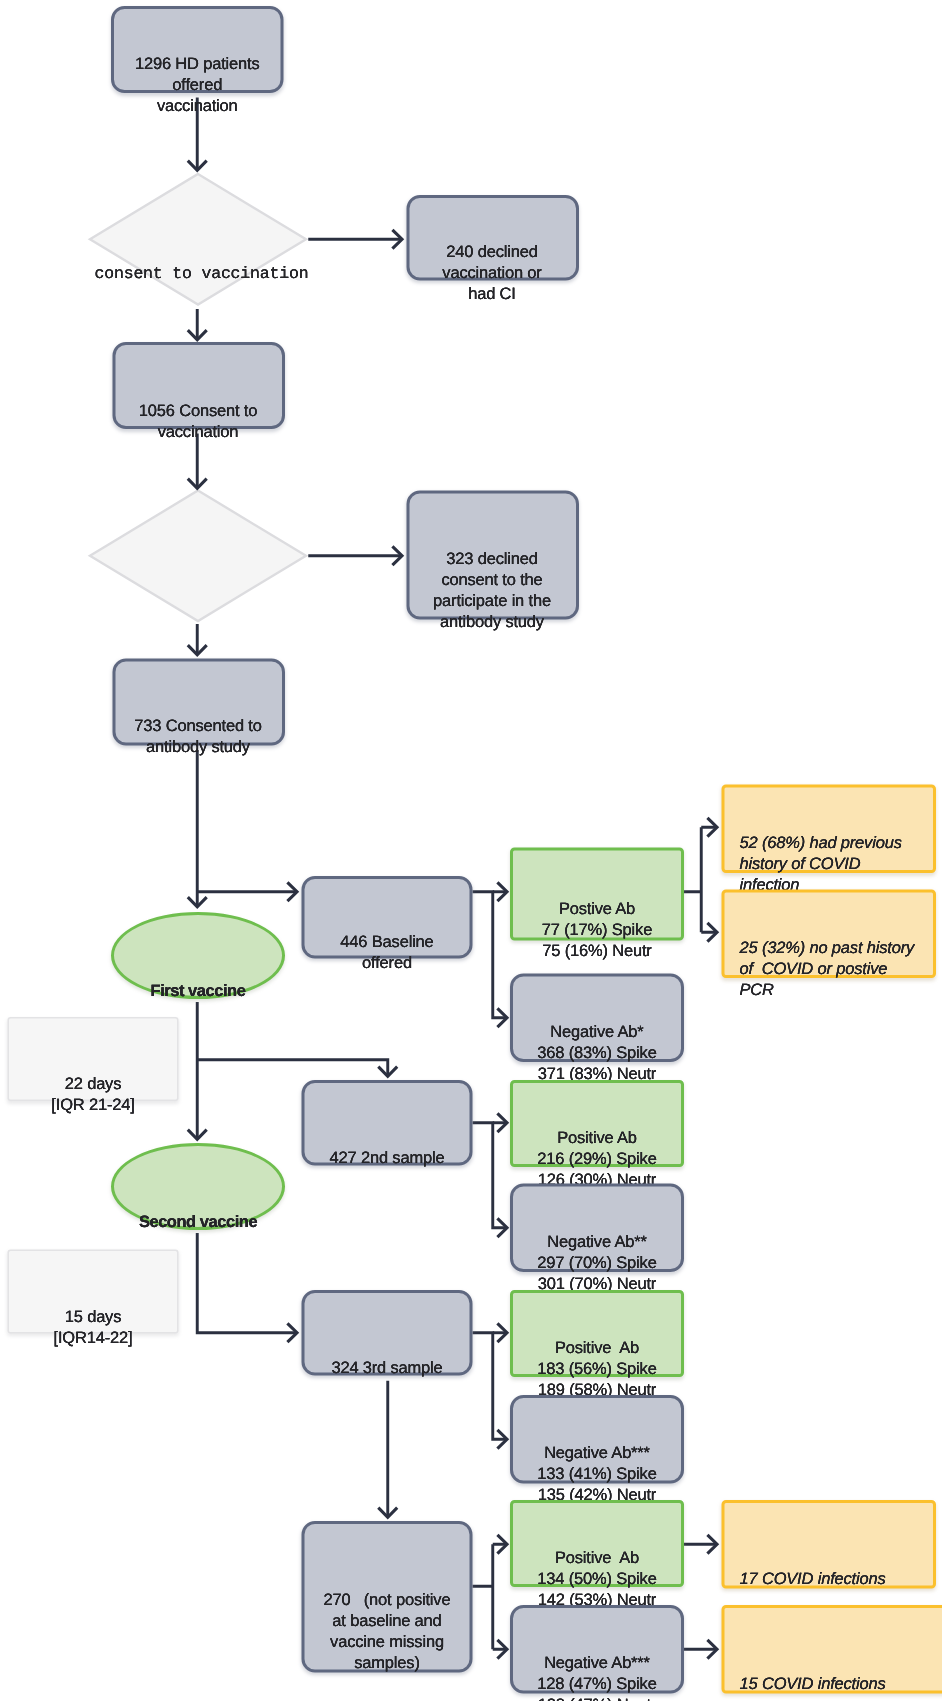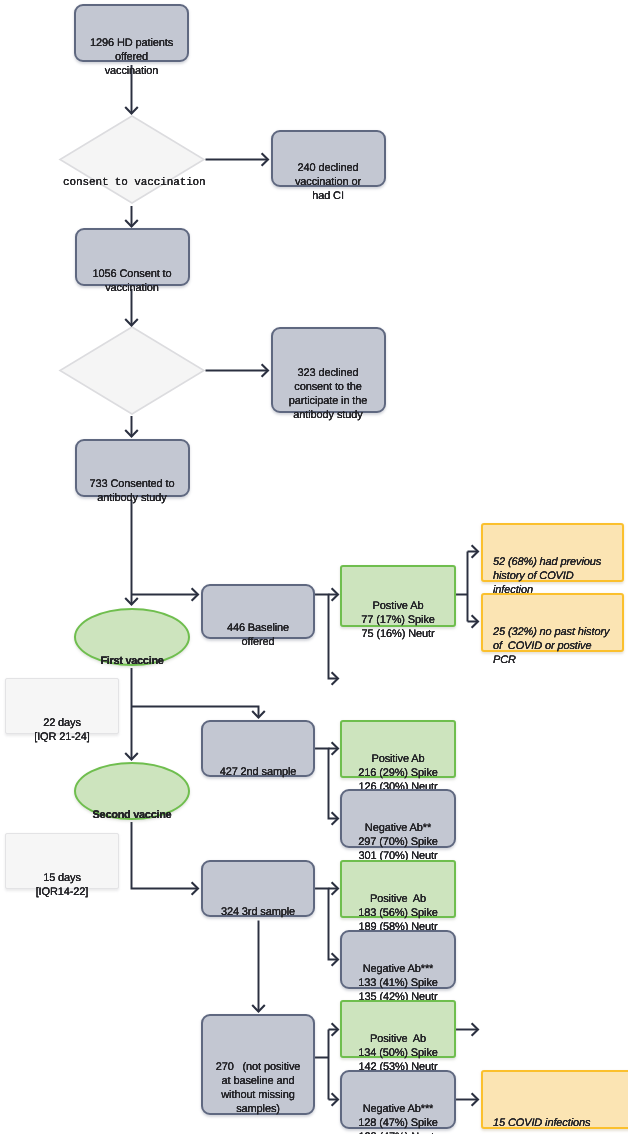--- a/index.html
+++ b/index.html
@@ -145,20 +145,27 @@
         <span class="ln">infection</span>
       </div>
   </div>
   <div class="node note" style="left:481px;top:593px;width:143px;height:59px">
     <div class="txt">
         <span class="ln">25 (32%) no past history</span>
         <span class="ln">of  COVID or postive</span>
         <span class="ln">PCR</span>
       </div>
   </div>
+  <div class="node process" style="left:340px;top:649px;width:116px;height:59px">
+    <div class="txt">
+        <span class="ln">Negative Ab*</span>
+        <span class="ln">368 (83%) Spike</span>
+        <span class="ln">371 (83%) Neutr</span>
+      </div>
+  </div>
   <div class="node ellipse" style="left:74px;top:608px;width:116px;height:58px">
     <div class="txt">
         <span class="ln">First vaccine</span>
       </div>
   </div>
   <div class="node memo" style="left:5px;top:678px;width:114px;height:56px">
     <div class="txt">
         <span class="ln">22 days</span>
         <span class="ln">[IQR 21-24]</span>
       </div>
@@ -212,25 +219,30 @@
         <span class="ln">135 (42%) Neutr</span>
       </div>
   </div>
   <div class="node positive" style="left:340px;top:1000px;width:116px;height:58px">
     <div class="txt">
         <span class="ln">Positive  Ab</span>
         <span class="ln">134 (50%) Spike</span>
         <span class="ln">142 (53%) Neutr</span>
       </div>
   </div>
+  <div class="node note" style="left:481px;top:1000px;width:143px;height:59px">
+    <div class="txt">
+        <span class="ln">17 COVID infections</span>
+      </div>
+  </div>
   <div class="node process" style="left:201px;top:1014px;width:114px;height:101px">
     <div class="txt">
         <span class="ln">270   (not positive</span>
         <span class="ln">at baseline and</span>
-        <span class="ln">without missing</span>
+        <span class="ln">vaccine missing</span>
         <span class="ln">samples)</span>
       </div>
   </div>
   <div class="node process" style="left:340px;top:1070px;width:116px;height:59px">
     <div class="txt">
         <span class="ln">Negative Ab***</span>
         <span class="ln">128 (47%) Spike</span>
         <span class="ln">128 (47%) Neutr</span>
       </div>
   </div>

